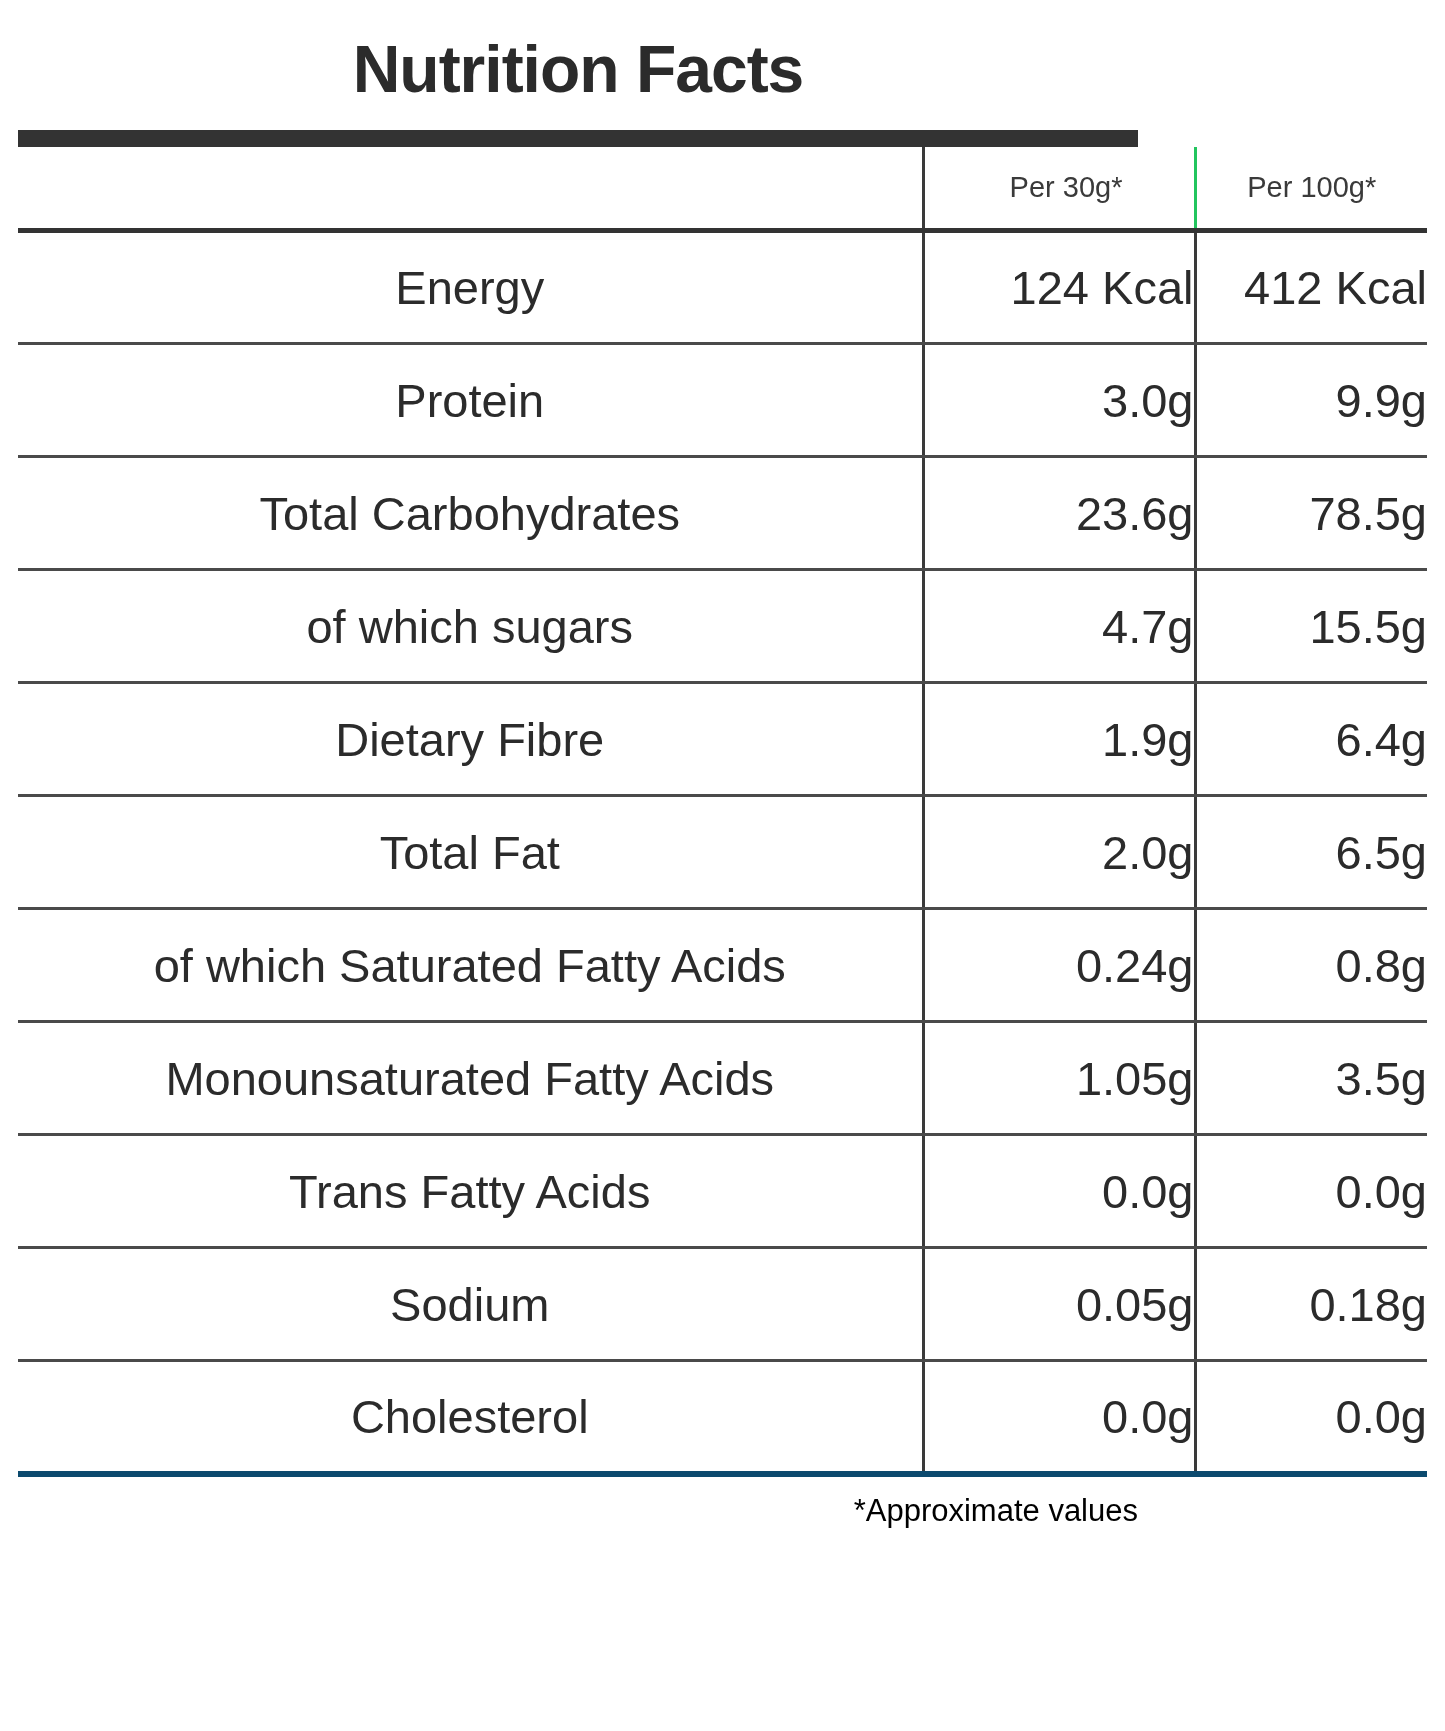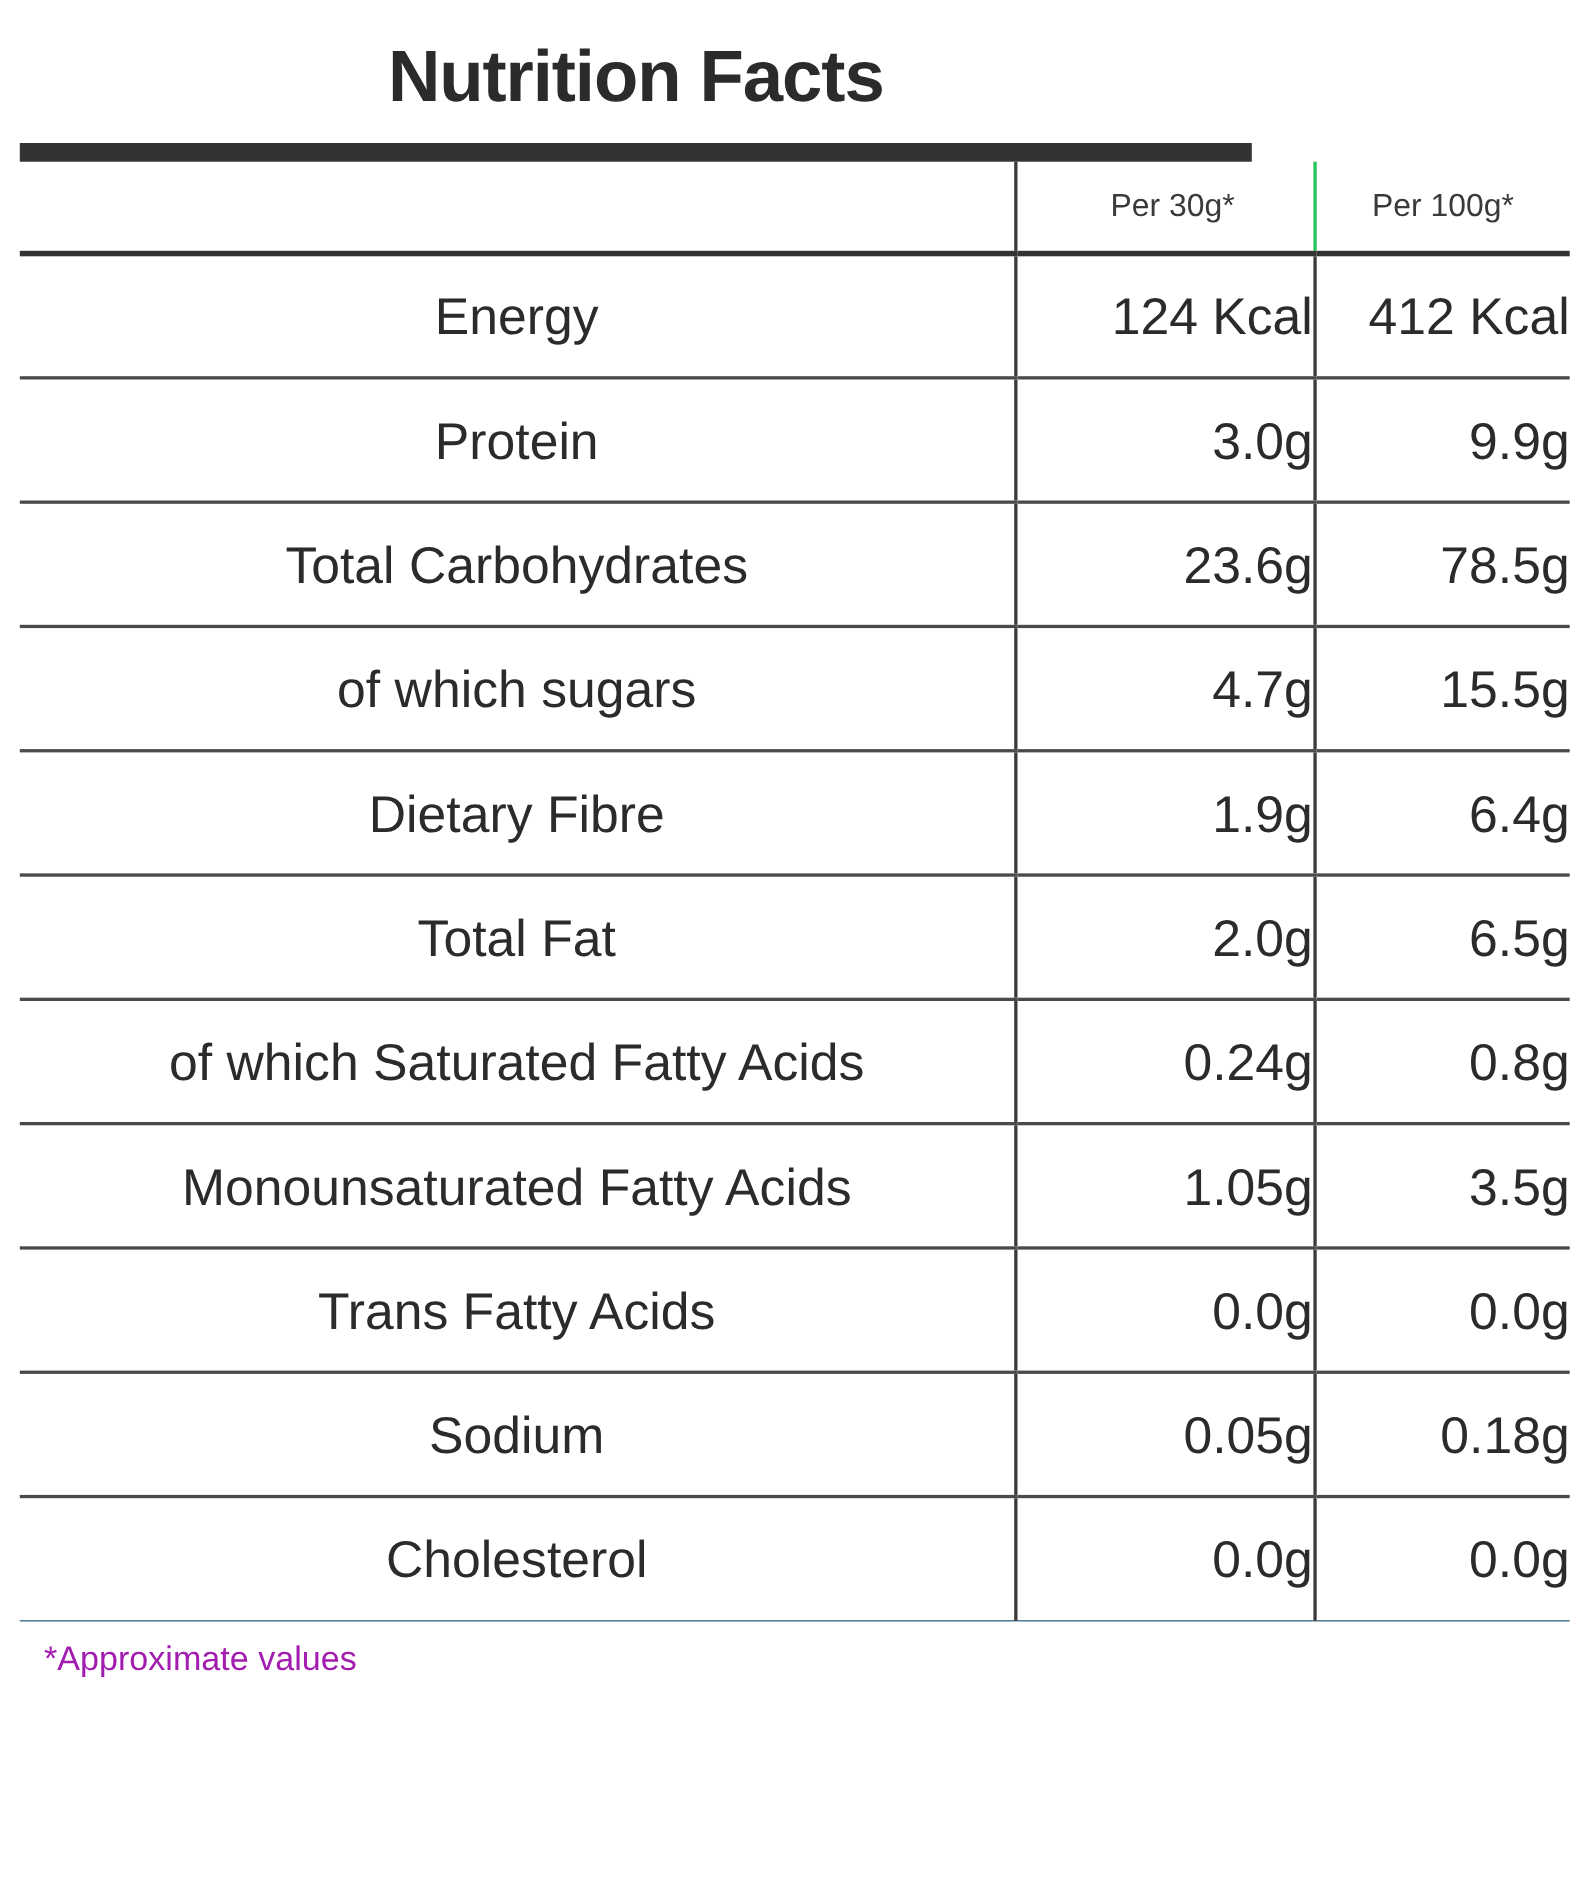--- a/index.html
+++ b/index.html
@@ -65,40 +65,41 @@
   .hdr-row th.col-b {
     border-left: 3px solid #22c55e;
   }
   tbody tr td {
     height: 113px;
     border-bottom: 3px solid #4a4a4a;
     font-size: 47px;
     color: #2b2b2b;
   }
   tbody tr:last-child td {
-    border-bottom: 1px solid #0c4a6e;
+    border-bottom: 6px solid #0c4a6e;
   }
   td.name {
     text-align: center;
     padding-left: 8px;
     white-space: nowrap;
   }
   td.val {
     text-align: right;
     padding-right: 14px;
     border-left: 3px solid #3a3a3a;
     white-space: nowrap;
   }
   .indent-1 { padding-left: 42px; }
   .indent-2 { padding-left: 62px; }
 
   .footnote {
     font-size: 31px;
-    color: #a21caf;
+    color: #000000;
     padding: 16px 0 0 22px;
+    text-align: right;
   }
 </style>
 </head>
 <body>
 
 <div class="label-wrap">
 
   <div class="title">Nutrition Facts</div>
 
   <div class="thick-rule"></div>

